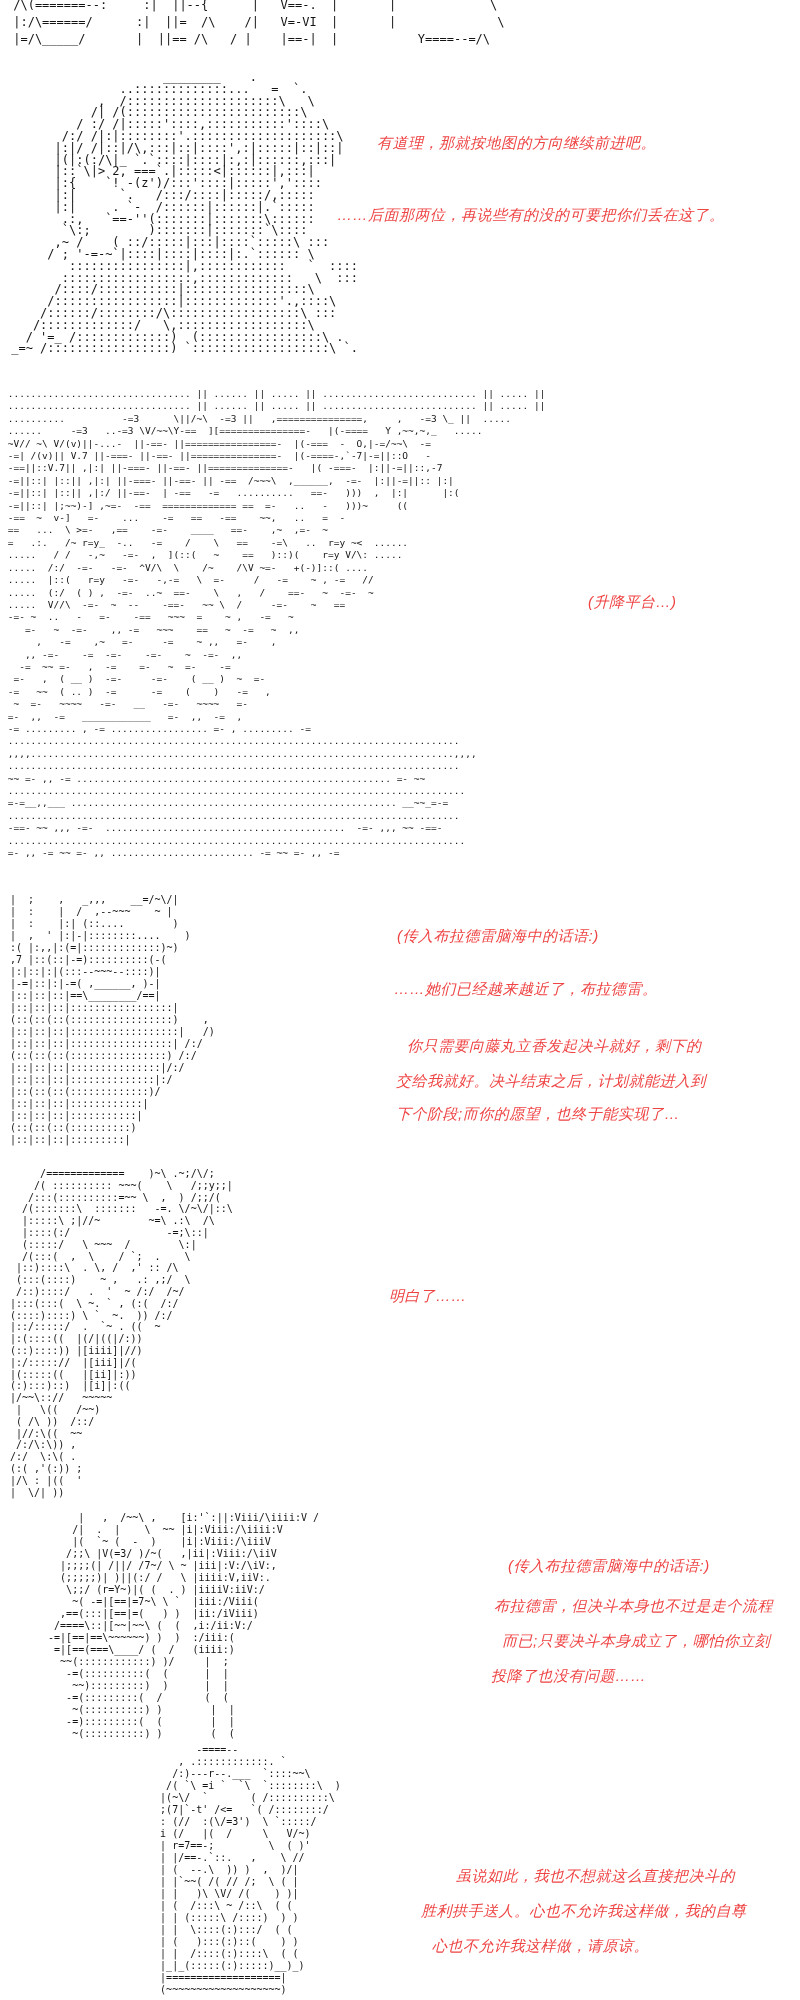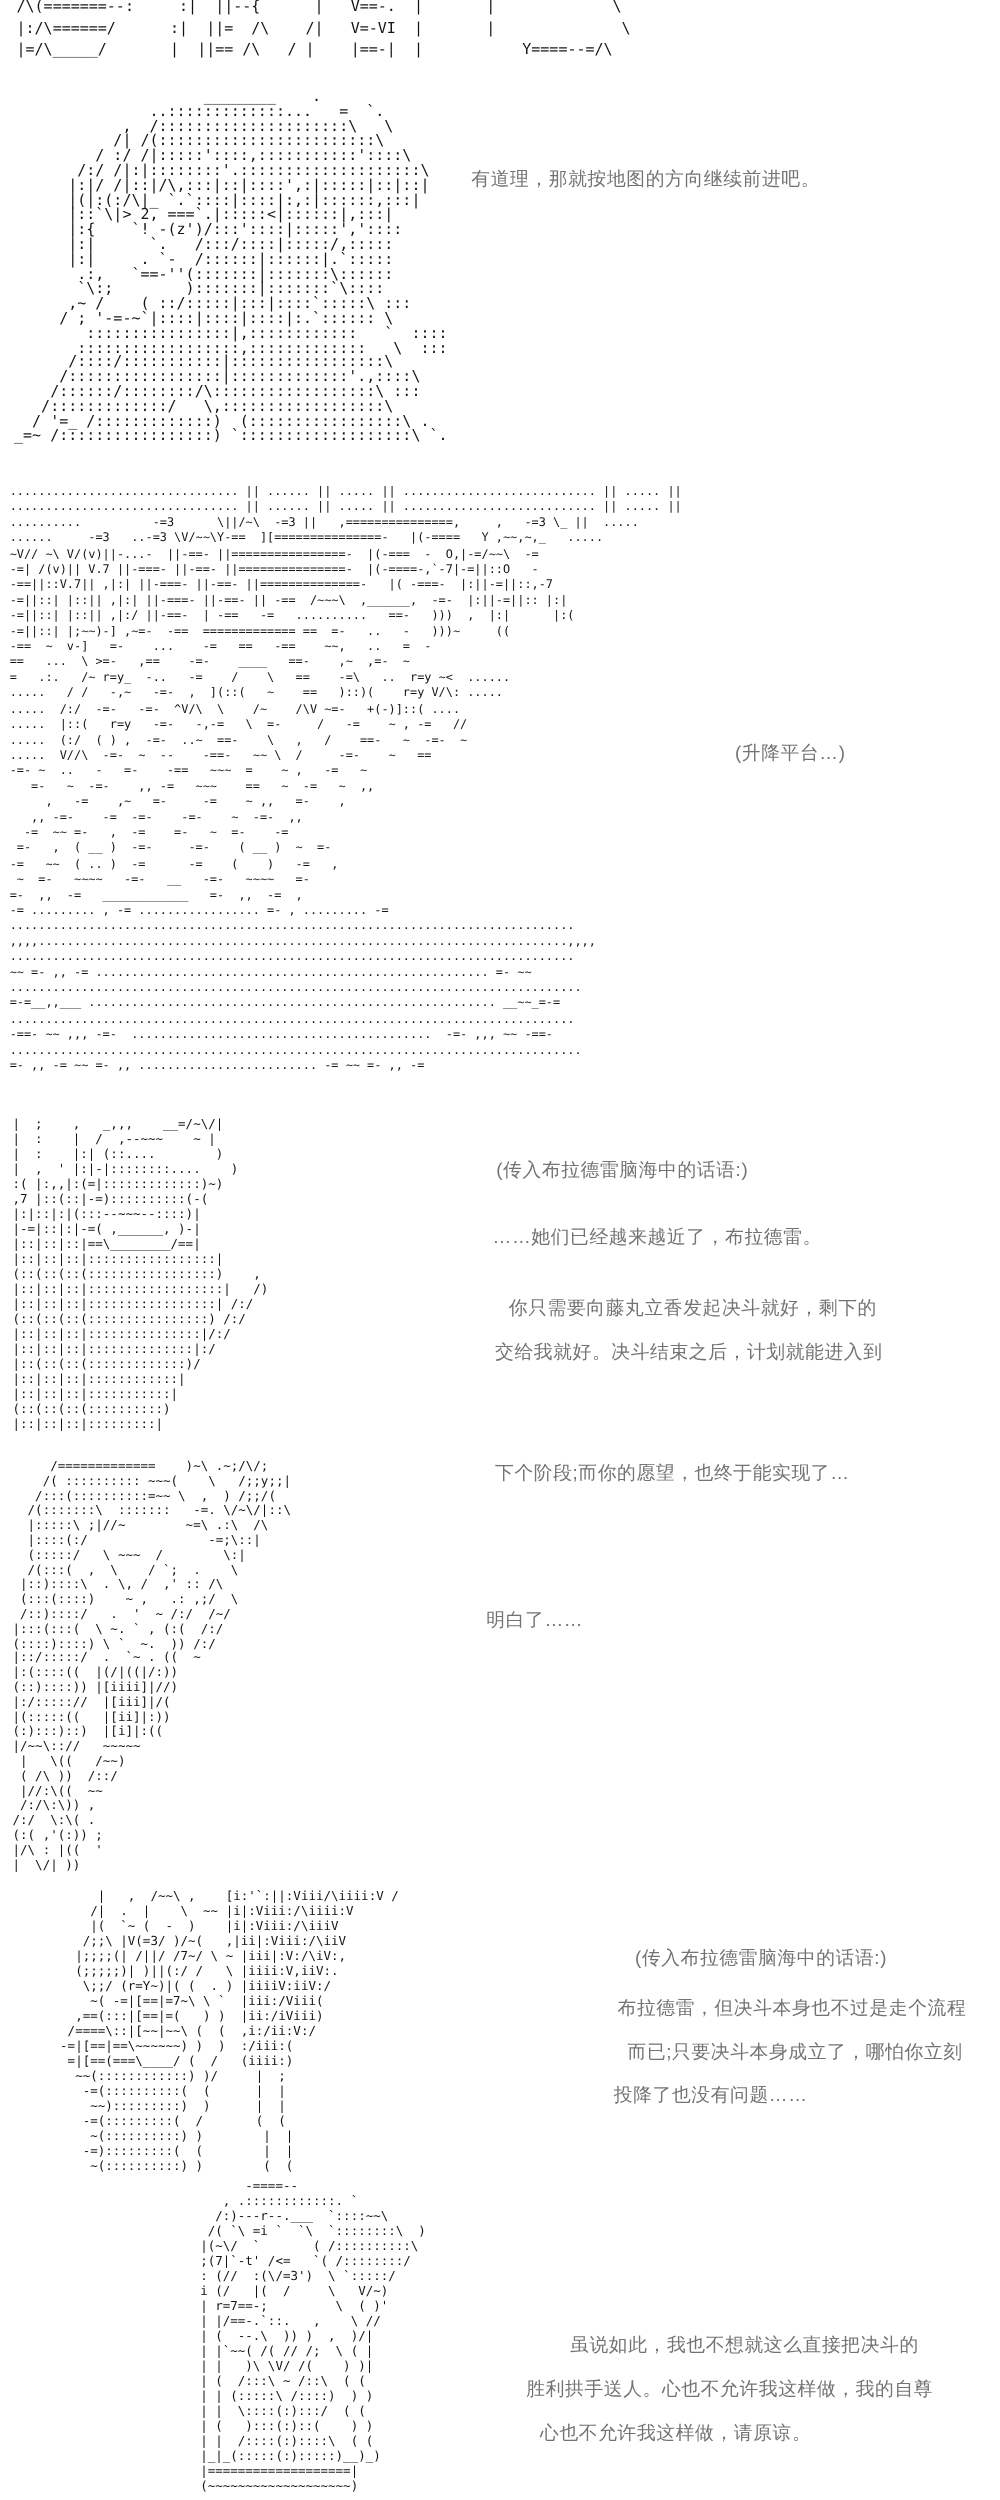--- a/index.html
+++ b/index.html
@@ -5,22 +5,23 @@
   html,body{margin:0;padding:0;background:#fff;}
   .page{
     position:relative;width:800px;height:2000px;background:#ffffff;
     overflow:hidden;font-family:"Liberation Sans",sans-serif;color:#1c1c1c;
   }
   .aa{
     position:absolute;margin:0;white-space:pre;
     font-family:"DejaVu Sans Mono",monospace;color:#141414;
   }
   .txt{
-    position:absolute;white-space:nowrap;font-size:15px;color:#737373;
+    position:absolute;white-space:nowrap;font-size:15px;color:#ef4444;
     letter-spacing:0.5px;
+    font-style:italic;
   }
 </style>
 </head>
 <body>
 
 <div class="page">
 
   <pre class="aa" style="left:6px;top:-3px;font-size:12px;line-height:17px"> /\(=======--:     :|  ||--{      |   V==-.  |       |             \
  |:/\======/      :|  ||=  /\    /|   V=-VI  |       |              \
  |=/\_____/       |  ||== /\   / |    |==-|  |           Y====--=/\</pre>
@@ -43,20 +44,21 @@
       / ; '-=-~`|::::|::::|::::|:.`:::::: \
          ::::::::::::::::|,::::::::::::   `  ::::
         ::::::::::::::::::,:::::::::::::   \  :::
        /::::/:::::::::::|:::::::::::::::::\
       /:::::::::::::::::|:::::::::::::'.,::::\
      /::::::/::::::::/\::::::::::::::::::\ :::
     /:::::::::::::/   \,::::::::::::::::::\
    / '=_ /:::::::::::::)  (:::::::::::::::::\ .
  _=~ /:::::::::::::::::) `:::::::::::::::::::\ `.</pre>
   <div class="txt" style="left:377px;top:134px">有道理，那就按地图的方向继续前进吧。</div>
+  <div class="txt" style="left:337px;top:206px">……后面那两位，再说些有的没的可要把你们丢在这了。</div>
 
   <pre class="aa" style="left:2px;top:388px;font-size:9.5px;line-height:12.4px"> ................................ || ...... || ..... || ........................... || ..... ||
  ................................ || ...... || ..... || ........................... || ..... ||
  ..........          -=3      \||/~\  -=3 ||   ,===============,     ,   -=3 \_ ||  .....
  ......     -=3   ..-=3 \V/~~\Y-==  ][===============-   |(-====   Y ,~~,~,_   .....
  ~V// ~\ V/(v)||-...-  ||-==- ||================-  |(-===  -  O,|-=/~~\  -=
  -=| /(v)|| V.7 ||-===- ||-==- ||===============-  |(-====-,`-7|-=||::O   -
  -==||::V.7|| ,|:| ||-===- ||-==- ||==============-   |( -===-  |:||-=||::,-7
  -=||::| |::|| ,|:| ||-===- ||-==- || -==  /~~~\  ,______,  -=-  |:||-=||:: |:|
  -=||::| |::|| ,|:/ ||-==-  | -==   -=   ..........   ==-   )))  ,  |:|      |:(
@@ -109,21 +111,21 @@
  |::|::|::|::::::::::::::|:/
  |::(::(::(:::::::::::::)/
  |::|::|::|::::::::::::|
  |::|::|::|:::::::::::|
  (::(::(::(::::::::::)
  |::|::|::|:::::::::|</pre>
   <div class="txt" style="left:397px;top:927px">(传入布拉德雷脑海中的话语:)</div>
   <div class="txt" style="left:394px;top:980px">……她们已经越来越近了，布拉德雷。</div>
   <div class="txt" style="left:407px;top:1037px">你只需要向藤丸立香发起决斗就好，剩下的</div>
   <div class="txt" style="left:396px;top:1072px">交给我就好。决斗结束之后，计划就能进入到</div>
-  <div class="txt" style="left:396px;top:1169px">下个阶段;而你的愿望，也终于能实现了…</div>
+  <div class="txt" style="left:396px;top:1105px">下个阶段;而你的愿望，也终于能实现了…</div>
 
   <pre class="aa" style="left:4px;top:1168px;font-size:10px;line-height:11.8px">      /=============    )~\ .~;/\/;
      /( :::::::::: ~~~(    \   /;;y;;|
     /:::(::::::::::=~~ \  ,  ) /;;/(
    /(:::::::\  :::::::   -=. \/~\/|::\
    |:::::\ ;|//~        ~=\ .:\  /\
    |::::(:/                -=;\::|
    (:::::/   \ ~~~  /        \:|
    /(:::(  ,  \    / `;  .    \
   |::)::::\  . \, /  ,' :: /\

